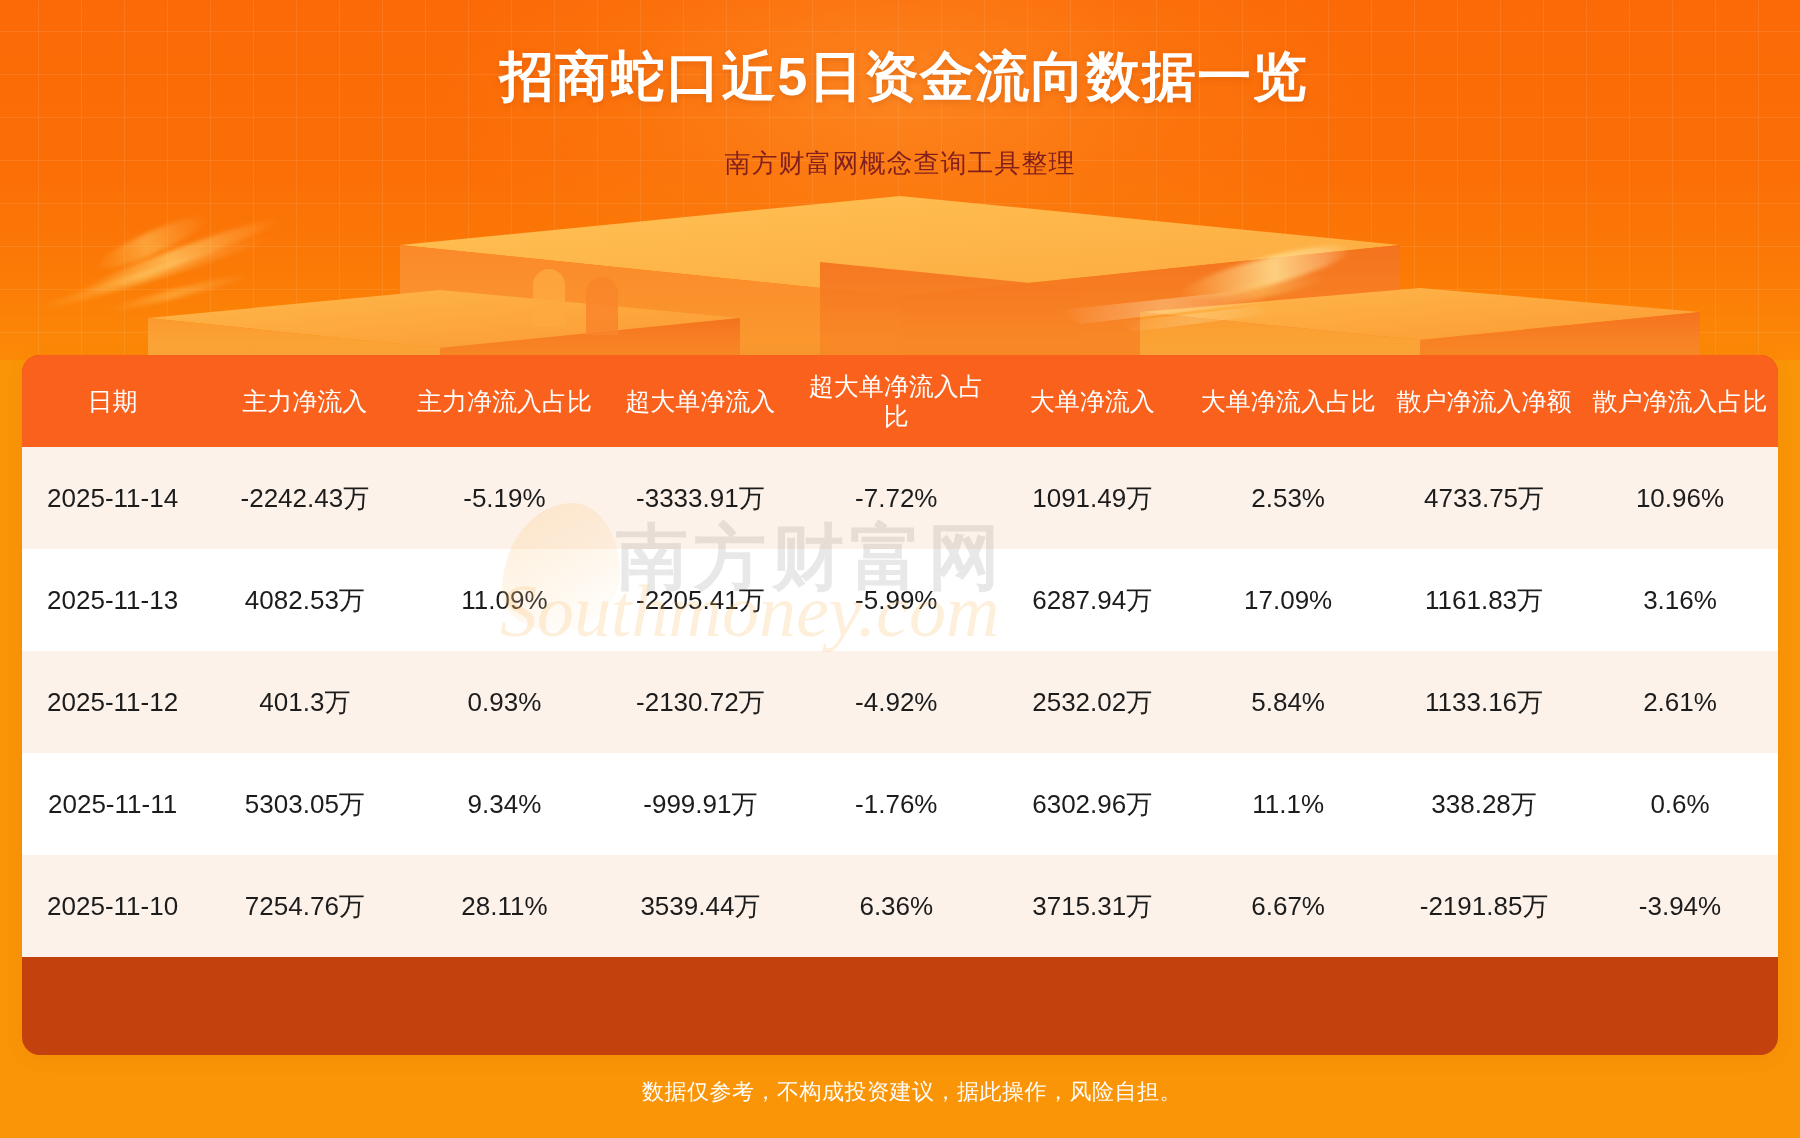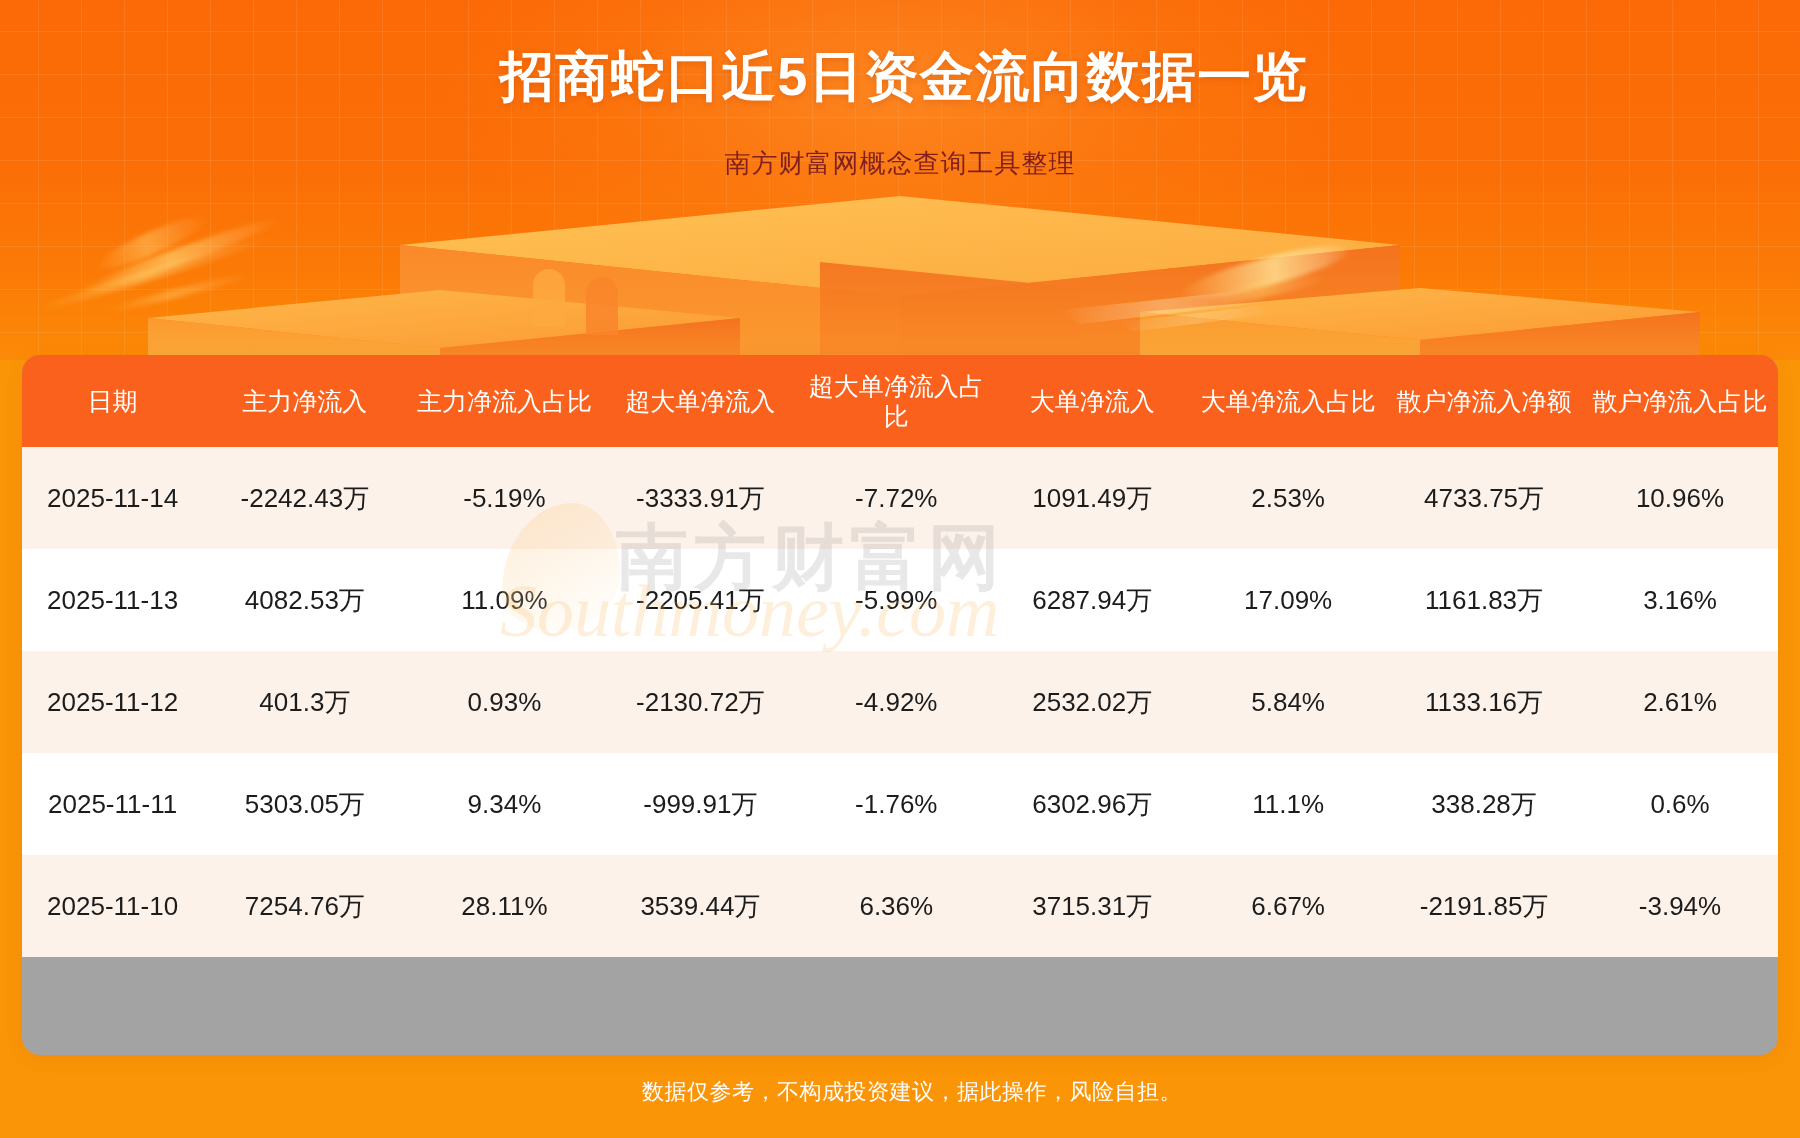--- a/index.html
+++ b/index.html
@@ -82,21 +82,21 @@
     opacity: .97;
   }
 
   
   .card {
     position: absolute;
     left: 22px; top: 355px;
     width: 1756px; height: 700px;
     border-radius: 18px;
     overflow: hidden;
-    background: #a3a3a3;
+    background: #c2410c;
     box-shadow: 0 4px 18px rgba(180,70,0,0.10);
   }
   table { width: 100%; border-collapse: collapse; table-layout: fixed; }
 
   thead th {
     background: #F9611C;
     color: #FFFFFF;
     font-size: 25px;
     font-weight: normal;
     height: 92px;

